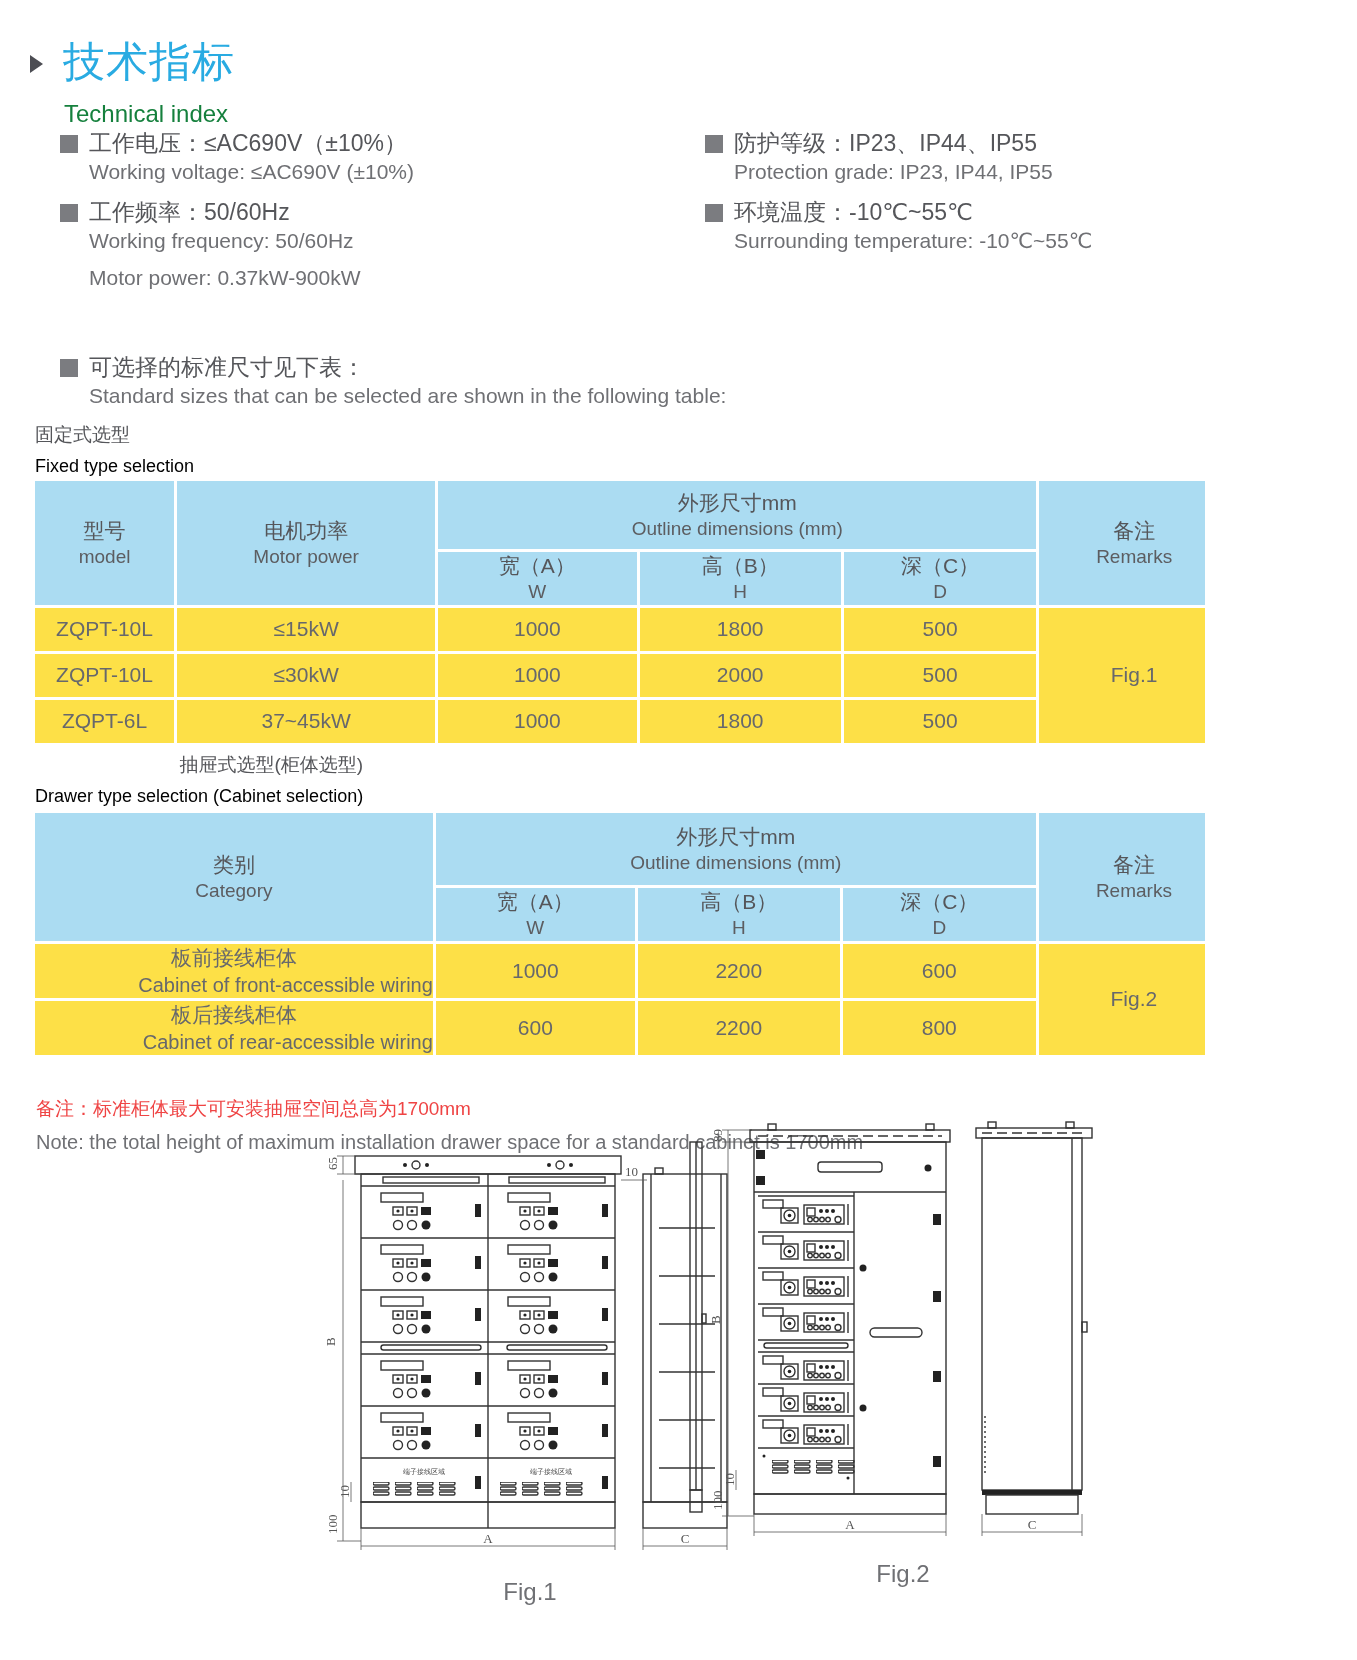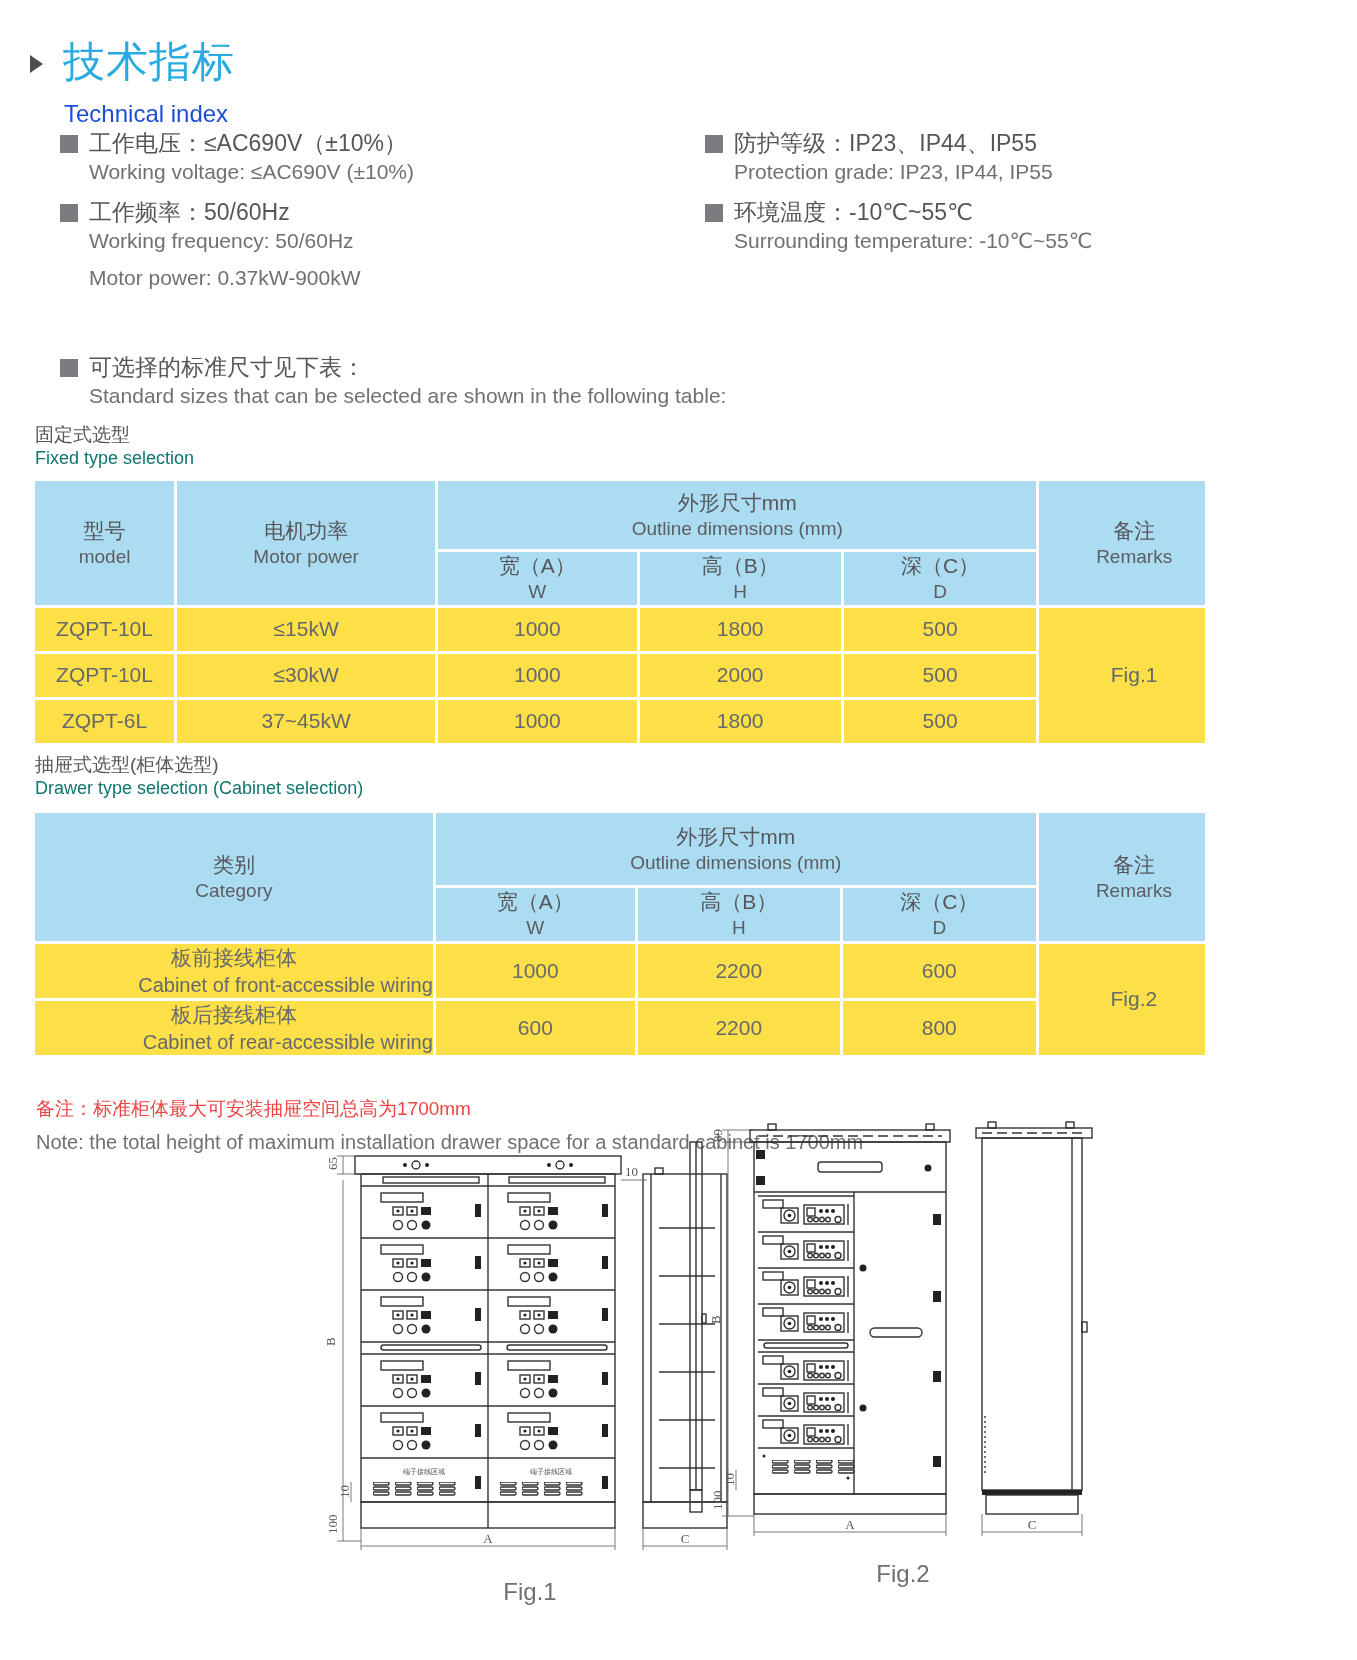--- a/index.html
+++ b/index.html
@@ -4,35 +4,35 @@
 <style>
   html,body{margin:0;padding:0;background:#fff;}
   .page{position:relative;width:1205px;height:1660px;background:#fff;overflow:hidden;
         font-family:"Liberation Sans","DejaVu Sans",sans-serif;color:#57585c;text-decoration:underline;}
   
   .hdr{position:absolute;left:30px;top:34px;}
   .title-row{display:flex;align-items:center;}
   .tri{width:0;height:0;border-left:13px solid #4c4d53;border-top:9px solid transparent;
        border-bottom:9px solid transparent;margin-right:20px;margin-top:4px;}
   .title-cn{font-size:42px;color:#29abe2;font-weight:400;margin:0;letter-spacing:1px;}
-  .title-en{font-size:24px;color:#1d4ed8;margin:10px 0 0 34px;}
+  .title-en{font-size:24px;color:#15803d;margin:10px 0 0 34px;}
   
   .specs{position:absolute;left:60px;top:128px;width:1260px;}
   .spec-col-right{position:absolute;left:645px;top:0;}
   .spec{margin-bottom:13px;}
   .spec .cn{font-size:23px;color:#55565a;display:flex;align-items:center;}
   .bullet{display:inline-block;width:18px;height:18px;background:#7b7c80;margin-right:11px;flex:0 0 auto;}
   .spec .en{font-size:21px;color:#6f7074;margin:1px 0 10px 29px;}
   .intro{position:absolute;left:60px;top:352px;}
   
   .seclabel{margin-left:35px;}
   .seclabel .cn{font-size:19px;color:#55565a;}
-  .seclabel .en{font-size:18px;color:#0f766e;margin-top:0;}
+  .seclabel .en{font-size:18px;color:#000000;margin-top:8px;}
   .sl1{position:absolute;left:0;top:422px;}
-  .sl2{position:absolute;left:0;top:752px;}
+  .sl2{position:absolute;left:0;top:752px;text-align:right;}
   
   table.spec-table{border-collapse:separate;border-spacing:3px;position:absolute;left:32px;width:1200px;}
   .t1{top:478px;}
   .t2{top:810px;}
   th,td{text-align:center;vertical-align:middle;padding:0;}
   th{background:#abdcf2;font-weight:400;color:#55565a;}
   td{background:#fde047;color:#67686c;font-size:21px;}
   .hcn{font-size:21px;line-height:1.3;}
   .hen{font-size:19px;line-height:1.35;color:#5c5d61;}
   .t1 .r1 th{height:68px;}

